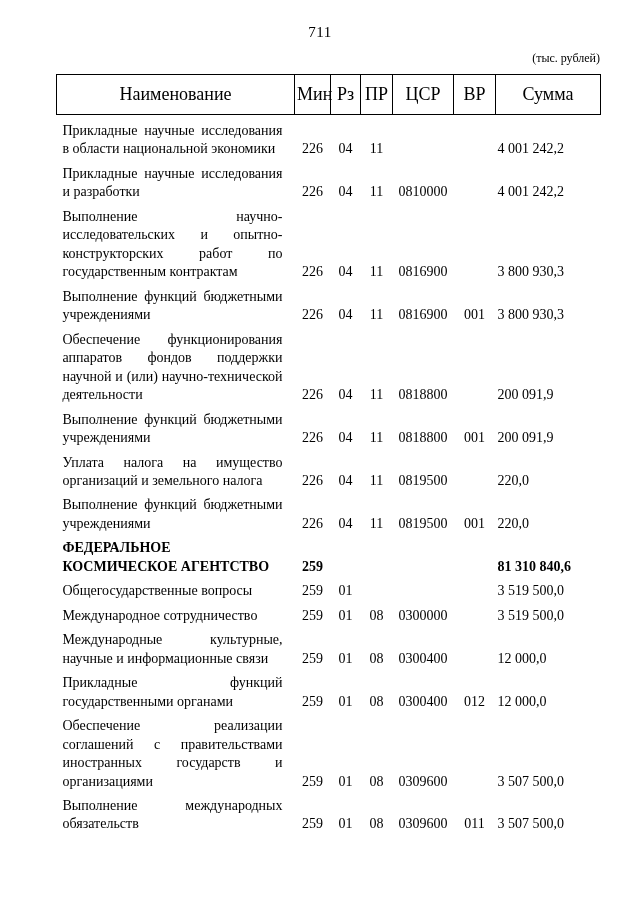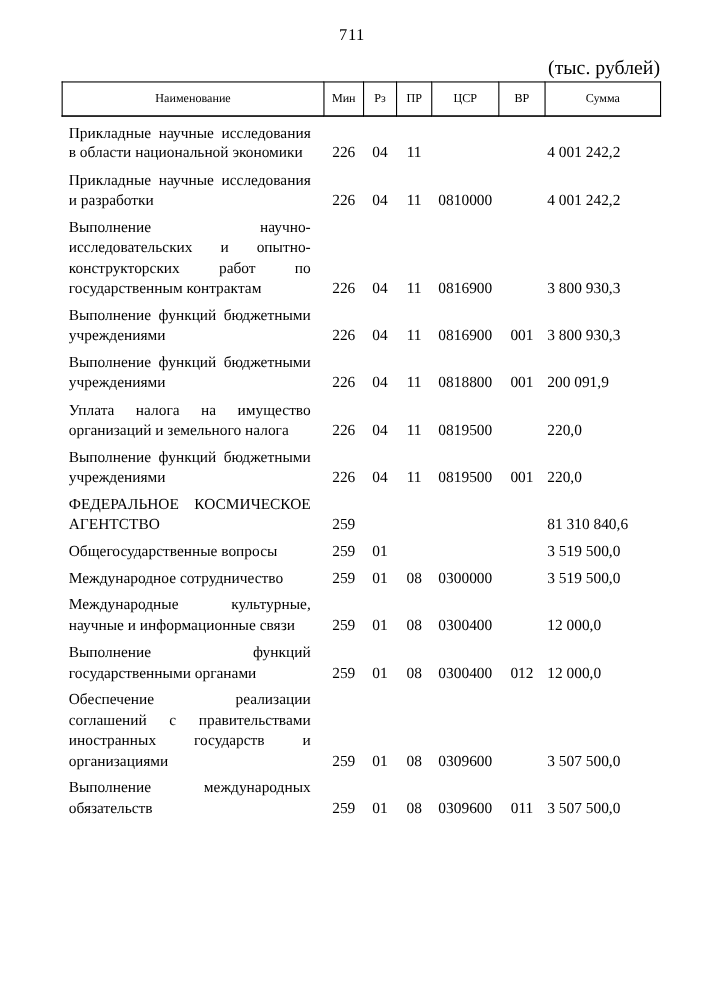--- a/index.html
+++ b/index.html
@@ -18,21 +18,21 @@
   }
   .page-number {
     text-align: center;
     padding-top: 24px;
     font-size: 15px;
     letter-spacing: 0.5px;
   }
   .units-note {
     text-align: right;
     padding-right: 40px;
-    font-size: 18px;
+    font-size: 12px;
     margin-top: 10px;
     margin-bottom: 2px;
   }
   table.budget {
     position: absolute;
     left: 56px;
     top: 74px;
     width: 544px;
     border-collapse: collapse;
     table-layout: fixed;
@@ -42,21 +42,21 @@
   col.c-min  { width: 36px; }
   col.c-rz   { width: 30px; }
   col.c-pr   { width: 32px; }
   col.c-csr  { width: 61px; }
   col.c-vr   { width: 42px; }
   col.c-sum  { width: 105px; }
 
   thead th {
     border: 1px solid #000000;
     font-weight: normal;
-    font-size: 11px;
+    font-size: 18px;
     text-align: center;
     vertical-align: middle;
     padding: 9px 2px;
     background: #ffffff;
   }
 
   tbody td {
     vertical-align: bottom;
     padding: 3px 2px;
     line-height: 1.32;
@@ -72,21 +72,21 @@
   }
   td.code {
     text-align: center;
     white-space: nowrap;
   }
   td.sum {
     text-align: left;
     padding-right: 5px;
     white-space: nowrap;
   }
-  tr.bold td { font-weight: normal; }
+  tr.bold td { font-weight: bold; }
 </style>
 </head>
 <body>
 
 <div class="page">
   <div class="page-number">711</div>
   <div class="units-note">(тыс. рублей)</div>
 
   <table class="budget">
     <colgroup>
@@ -140,20 +140,29 @@
         <tr>
           <td class="name">Выполнение функций бюджетными учреждениями</td>
           <td class="code">226</td>
           <td class="code">04</td>
           <td class="code">11</td>
           <td class="code">0816900</td>
           <td class="code">001</td>
           <td class="sum">3 800 930,3</td>
         </tr>
         <tr>
+          <td class="name">Обеспечение функционирования аппаратов фондов поддержки научной и (или) научно-технической деятельности</td>
+          <td class="code">226</td>
+          <td class="code">04</td>
+          <td class="code">11</td>
+          <td class="code">0818800</td>
+          <td class="code"></td>
+          <td class="sum">200 091,9</td>
+        </tr>
+        <tr>
           <td class="name">Выполнение функций бюджетными учреждениями</td>
           <td class="code">226</td>
           <td class="code">04</td>
           <td class="code">11</td>
           <td class="code">0818800</td>
           <td class="code">001</td>
           <td class="sum">200 091,9</td>
         </tr>
         <tr>
           <td class="name">Уплата налога на имущество организаций и земельного налога</td>
@@ -203,21 +212,21 @@
         <tr>
           <td class="name">Международные культурные, научные и информационные связи</td>
           <td class="code">259</td>
           <td class="code">01</td>
           <td class="code">08</td>
           <td class="code">0300400</td>
           <td class="code"></td>
           <td class="sum">12 000,0</td>
         </tr>
         <tr>
-          <td class="name">Выполнение функций государственными органами</td>
+          <td class="name">Прикладные функций государственными органами</td>
           <td class="code">259</td>
           <td class="code">01</td>
           <td class="code">08</td>
           <td class="code">0300400</td>
           <td class="code">012</td>
           <td class="sum">12 000,0</td>
         </tr>
         <tr>
           <td class="name">Обеспечение реализации соглашений с правительствами иностранных государств и организациями</td>
           <td class="code">259</td>

